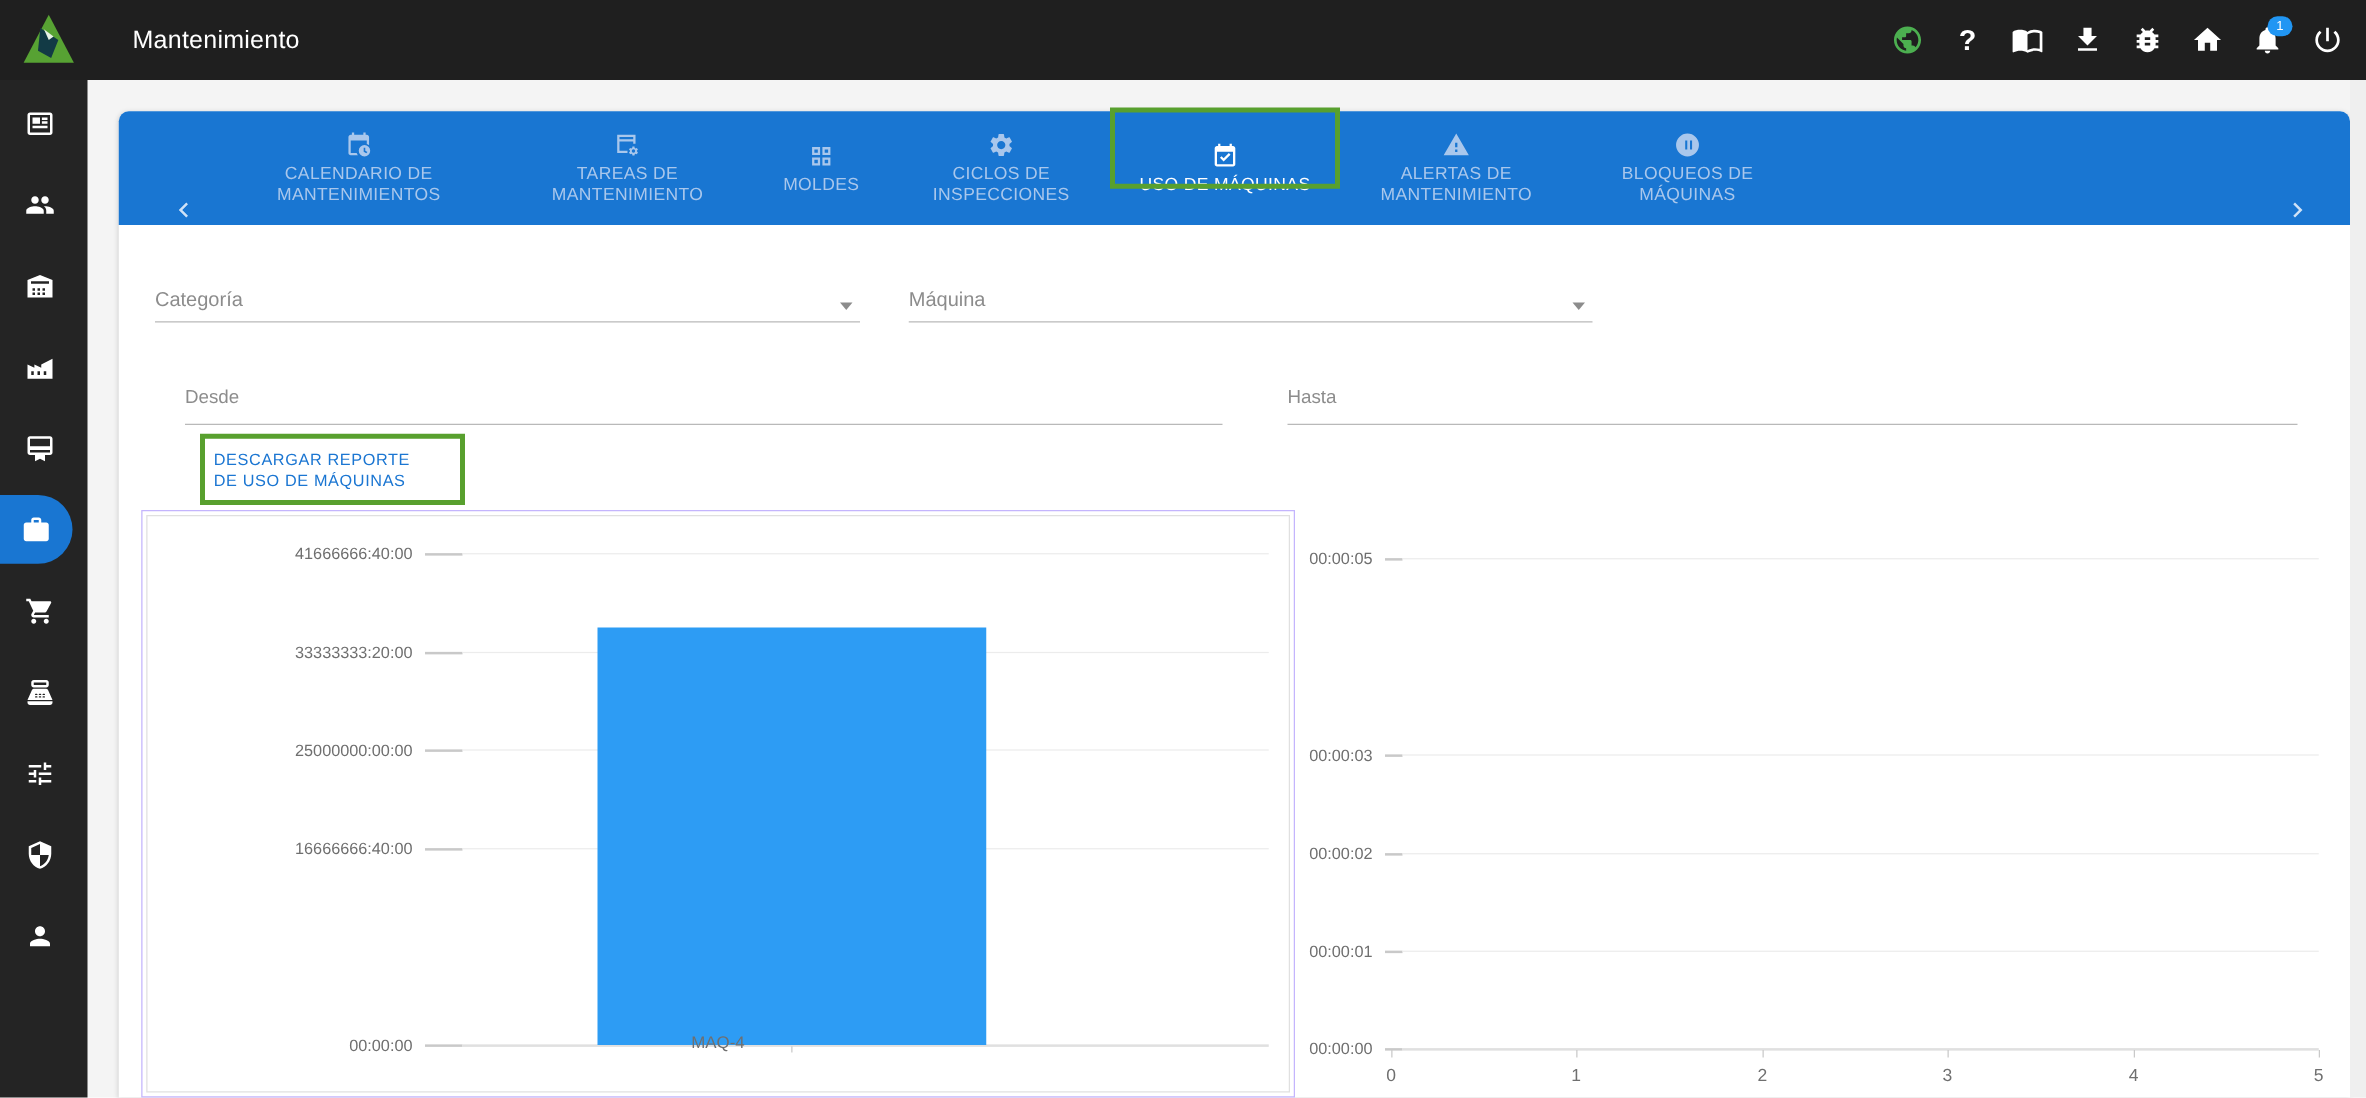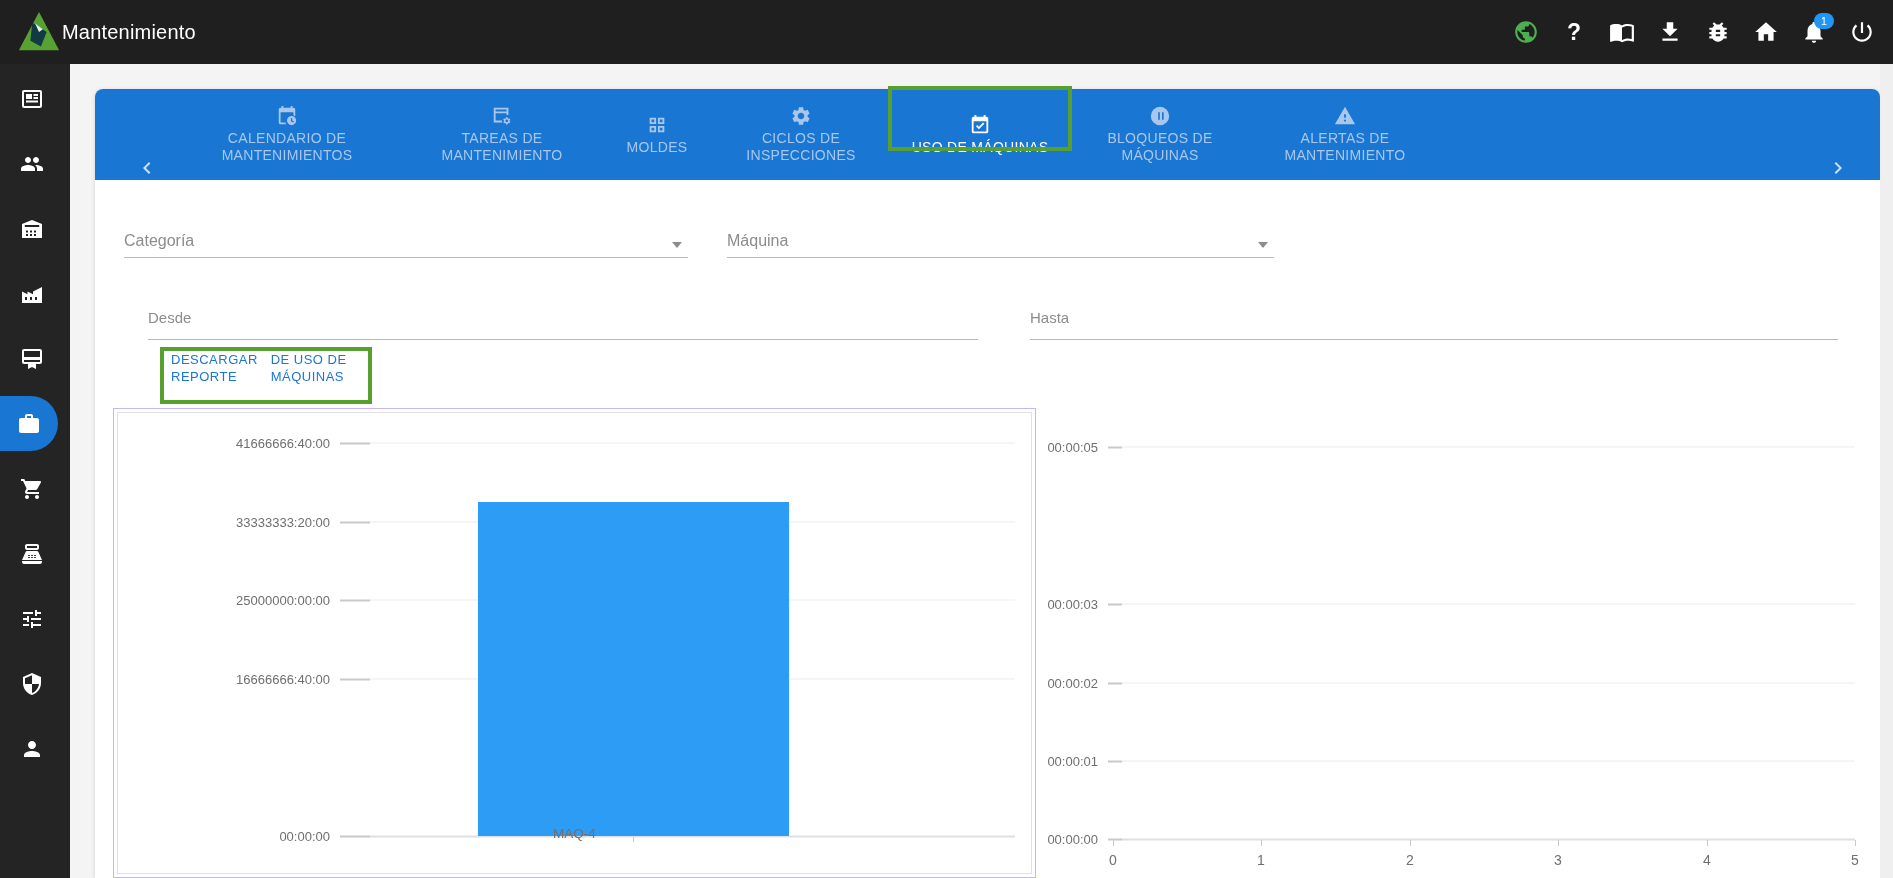--- a/index.html
+++ b/index.html
@@ -4,21 +4,21 @@
 <style>
   html,body{margin:0;padding:0}
   body{width:1893px;height:878px;overflow:hidden;position:relative;background:#f4f4f4;
        font-family:"Liberation Sans","DejaVu Sans",sans-serif;}
   svg{display:block}
 
   
   .topbar{position:absolute;left:0;top:0;width:1893px;height:64px;background:#1f1f1f;
           display:flex;align-items:center;z-index:6}
   .logo{margin-left:16px;width:46px;height:46px;flex:none}
-  .app-title{color:#fff;font-size:20px;font-weight:400;letter-spacing:.2px}
+  .app-title{color:#fff;font-size:20px;font-weight:400;margin-left:44px;letter-spacing:.2px}
   .topbar-icons{margin-left:auto;margin-right:18px;display:flex;align-items:center;gap:22px}
   .tb-icon{width:26px;height:26px;color:#fff;position:relative;cursor:pointer;
            display:flex;align-items:center;justify-content:center}
   .tb-icon .q{font-size:23px;font-weight:700;color:#fff;line-height:26px}
   .badge{position:absolute;top:-6px;right:-7px;min-width:16px;height:16px;border-radius:8px;
          background:#2196f3;color:#fff;font-size:10.5px;display:flex;align-items:center;
          justify-content:center;padding:0 2px}
 
   
   .sidebar{position:absolute;left:0;top:64px;width:70px;height:814px;background:#242424;padding-top:2px;box-sizing:border-box}
@@ -52,21 +52,21 @@
   .select-field{height:26px}
   .select-field .flabel{font-size:16px}
   .date-field{height:31px}
   .date-field .flabel{font-size:15px}
   .arrow{position:absolute;right:6px;bottom:9px;width:0;height:0;
          border-left:5px solid transparent;border-right:5px solid transparent;
          border-top:6px solid #8c8c8c}
 
   
   .download-box{position:absolute;left:65px;top:258px;width:212px;height:57px;
-                border:4px solid #58a02e;box-sizing:border-box;display:flex;flex-direction:row;
+                border:4px solid #58a02e;box-sizing:border-box;display:flex;flex-direction:column;
                 justify-content:center;padding-left:7px;cursor:pointer}
   .download-box span{color:#1b76d2;font-size:13px;line-height:17px;letter-spacing:.5px;font-weight:500}
 
   
   .chart-frame{position:absolute;left:18px;top:319px;width:923px;height:470px;
                border:1px solid #c4b5fd;box-sizing:border-box}
   .chart-card{position:absolute;inset:3px;border:1px solid #e0e0e0;background:#fff;overflow:hidden}
   .yrow{position:absolute;left:0;right:16px;display:flex;align-items:center;transform:translateY(-50%)}
   .yrow .lab{width:212px;text-align:right;padding-right:10px;font-size:13px;color:#6f6f6f;flex:none;white-space:nowrap}
   .yrow .dash{width:30px;height:2px;background:#c9c9c9;flex:none}
@@ -242,32 +242,32 @@
 
     <div class="tab active" style="width:180px">
       <span class="tab-annotation"></span>
       <svg viewBox="0 0 24 24" width="22" height="22" fill="currentColor">
           <path d="M19 3h-1V1h-2v2H8V1H6v2H5c-1.1 0-2 .9-2 2v14c0 1.1.9 2 2 2h14c1.1 0 2-.9 2-2V5c0-1.1-.9-2-2-2zm0 16H5V8h14v11zm-8.2-2.4l-3.2-3.2 1.4-1.4 1.8 1.8 4.6-4.6 1.4 1.4-6 6z"></path>
         </svg>
       <span>USO DE MÁQUINAS</span>
     </div>
 
 
+    <div class="tab" style="width:190px">
+      <svg viewBox="0 0 24 24" width="22" height="22" fill="currentColor">
+          <path fill-rule="evenodd" d="M1 21h22L12 2 1 21zm12-3h-2v-2h2v2zm0-4h-2v-4h2v4z"></path>
+        </svg>
+      <span>ALERTAS DE MANTENIMIENTO</span>
+    </div>
+
     <div class="tab" style="width:180px">
       <svg viewBox="0 0 24 24" width="22" height="22" fill="currentColor">
           <path fill-rule="evenodd" d="M12 2a10 10 0 1 0 0 20 10 10 0 0 0 0-20zm-2 6h1.8v8H10V8zm4.2 0H16v8h-1.8V8z"></path>
         </svg>
       <span>BLOQUEOS DE MÁQUINAS</span>
-    </div>
-
-    <div class="tab" style="width:190px">
-      <svg viewBox="0 0 24 24" width="22" height="22" fill="currentColor">
-          <path fill-rule="evenodd" d="M1 21h22L12 2 1 21zm12-3h-2v-2h2v2zm0-4h-2v-4h2v4z"></path>
-        </svg>
-      <span>ALERTAS DE MANTENIMIENTO</span>
     </div>
 
     <span class="tab-scroll right">
       <svg viewBox="0 0 24 24" width="24" height="24" fill="currentColor">
           <path d="M8.6 7.4L10 6l6 6-6 6-1.4-1.4L13.2 12z"></path>
         </svg>
     </span>
   </div>
 
   <div class="field select-field" style="left:29px;top:143px;width:564px">

